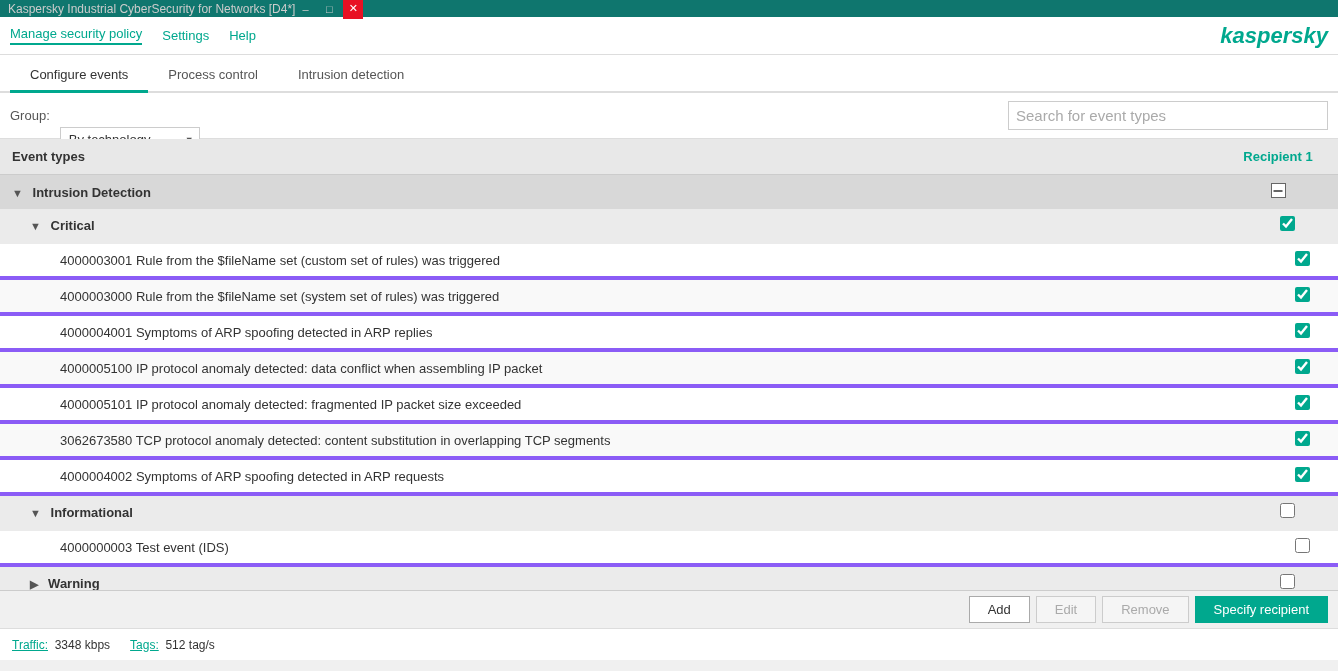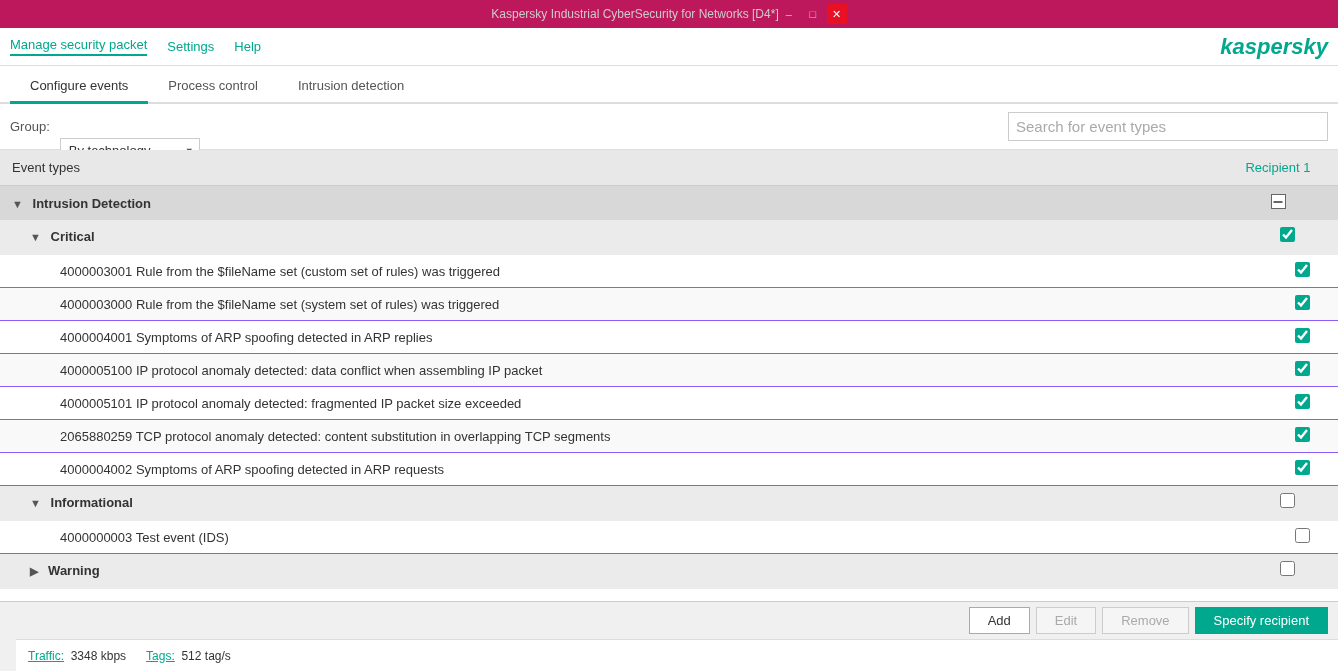--- a/index.html
+++ b/index.html
@@ -1,25 +1,25 @@
 <!DOCTYPE html>
 <html><head>
   <meta charset="utf-8">
   <style>
     * { box-sizing: border-box; margin: 0; padding: 0; }
     body { font-family: Arial, sans-serif; font-size: 13px; background: #f0f0f0; color: #333; width: 1338px; height: 671px; overflow: hidden; }
 
     
     .titlebar {
-      background: #be185d;
+      background: #0f766e;
       color: #ccc;
-      height: 28px;
-      display: flex;
-      align-items: center;
-      justify-content: center;
+      height: 17px;
+      display: flex;
+      align-items: center;
+      justify-content: flex-start;
       padding: 0 8px;
       font-size: 12px;
     }
     .titlebar-controls { display: flex; gap: 4px; }
     .titlebar-btn {
       width: 20px; height: 20px;
       display: flex; align-items: center; justify-content: center;
       background: none; border: none; color: #ccc; cursor: pointer; font-size: 11px;
     }
     .titlebar-btn.close { background: #e81123; color: white; }
@@ -115,21 +115,21 @@
       background: #fff;
       flex: 1;
       overflow-y: auto;
       height: calc(671px - 28px - 38px - 38px - 46px - 38px - 32px);
     }
     table { width: 100%; border-collapse: collapse; }
     thead th {
       background: #e8e8e8;
       padding: 10px 12px;
       text-align: left;
-      font-weight: normal;
+      font-weight: bold;
       font-size: 13px;
       color: #333;
       border-bottom: 1px solid #ccc;
       position: sticky;
       top: 0;
     }
     thead th.recipient { color: #00a88e; text-align: center; width: 120px; }
 
     
     .group-row td {
@@ -143,21 +143,21 @@
       background: #ebebeb;
       padding: 7px 12px 10px 30px;
       font-weight: bold;
       font-size: 13px;
       color: #333;
     }
     .data-row td {
       padding: 7px 12px 7px 60px;
       font-size: 13px;
       color: #333;
-      border-bottom: 1px solid #8b5cf6;
+      border-bottom: 4px solid #8b5cf6;
     }
     .data-row:nth-child(even) td { background: #f9f9f9; }
 
     .checkbox-cell {
       text-align: center;
       width: 50px;
     }
     .checkbox-cell input[type=checkbox] {
       width: 15px; height: 15px; cursor: pointer;
       accent-color: #00a88e;
@@ -201,21 +201,20 @@
     .statusbar {
       background: #fff;
       height: 32px;
       display: flex;
       align-items: center;
       padding: 0 12px;
       gap: 20px;
       border-top: 1px solid #ddd;
       font-size: 12px;
       color: #333;
-      margin-left: 16px;
     }
     .statusbar a { color: #00a88e; text-decoration: underline; cursor: pointer; }
 
     .indeterminate-checkbox {
       width: 15px; height: 15px;
       background: #fff;
       border: 1px solid #666;
       display: inline-block;
       position: relative;
       cursor: pointer;
@@ -236,21 +235,21 @@
   <span>Kaspersky Industrial CyberSecurity for Networks  [D4*]</span>
   <div class="titlebar-controls">
     <button class="titlebar-btn">–</button>
     <button class="titlebar-btn">□</button>
     <button class="titlebar-btn close">✕</button>
   </div>
 </div>
 
 <div class="menubar">
   <div class="menubar-left">
-    <a class="menu-item active">Manage security packet</a>
+    <a class="menu-item active">Manage security policy</a>
     <a class="menu-item">Settings</a>
     <a class="menu-item">Help</a>
   </div>
   <div style="color:#00a88e;font-size:22px;font-style:italic;font-weight:bold;">kaspersky</div>
 </div>
 
 <div class="tabbar">
   <div class="tab active">Configure events</div>
   <div class="tab">Process control</div>
   <div class="tab">Intrusion detection</div>
@@ -310,21 +309,21 @@
       </tr>
       <tr class="data-row">
         <td>4000005100 IP protocol anomaly detected: data conflict when assembling IP packet</td>
         <td class="checkbox-cell"><input type="checkbox" checked="" style=""></td>
       </tr>
       <tr class="data-row">
         <td>4000005101 IP protocol anomaly detected: fragmented IP packet size exceeded</td>
         <td class="checkbox-cell"><input type="checkbox" checked="" style=""></td>
       </tr>
       <tr class="data-row">
-        <td>2065880259 TCP protocol anomaly detected: content substitution in overlapping TCP segments</td>
+        <td>3062673580 TCP protocol anomaly detected: content substitution in overlapping TCP segments</td>
         <td class="checkbox-cell"><input type="checkbox" checked="" style=""></td>
       </tr>
       <tr class="data-row">
         <td>4000004002 Symptoms of ARP spoofing detected in ARP requests</td>
         <td class="checkbox-cell"><input type="checkbox" checked="" style=""></td>
       </tr>
 
       <tr class="subgroup-row">
         <td>
           <span class="expand-arrow">▼</span>

